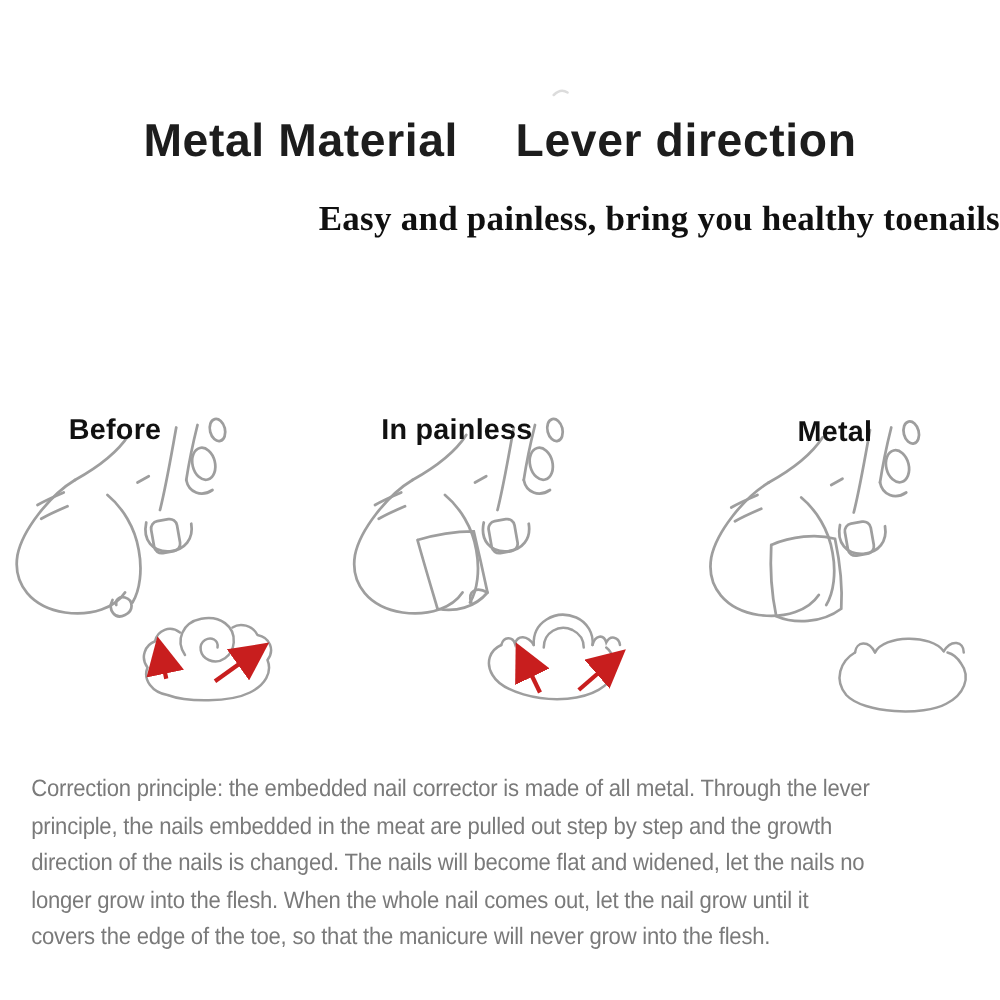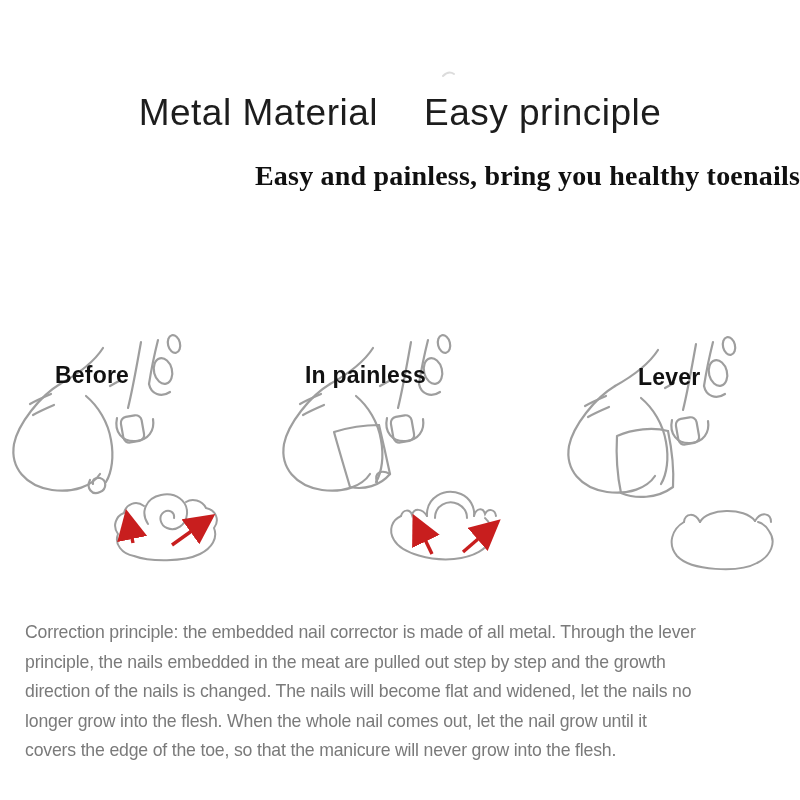--- a/index.html
+++ b/index.html
@@ -5,37 +5,37 @@
   html,body{margin:0;padding:0;}
   .page{
     position:relative; width:800px; height:800px; background:#ffffff;
     overflow:hidden; font-family:"Liberation Sans", sans-serif;
   }
   
   .header{position:absolute; left:0; top:0; width:800px;}
   .title{
     position:absolute; left:0; top:92px; width:800px; margin:0;
     display:flex; justify-content:center; gap:46px;
-    font-size:37px; font-weight:400; color:#1d1d1d; letter-spacing:0.5px;
+    font-size:37px; font-weight:700; color:#1d1d1d; letter-spacing:0.5px;
   }
   .subtitle{
     position:absolute; left:0; top:160px; width:800px; margin:0;
     text-align:right; font-family:"Liberation Serif", serif;
     font-size:28px; font-weight:700; color:#101010; letter-spacing:0.2px;
   }
   .smudge{position:absolute; left:441px; top:70px;}
   
   .stage{position:absolute; margin:0; width:250px; height:260px;}
   .stage svg{position:absolute; left:0; top:0;}
   .stage-1{left:0;   top:330px;}
   .stage-2{left:270px;top:330px;}
   .stage-3{left:555px;top:332px;}
   .cap{
     position:absolute; font-size:23px; font-weight:700; color:#111111;
-    white-space:nowrap; letter-spacing:0.2px;margin-top:32px;
+    white-space:nowrap; letter-spacing:0.2px;
   }
   .cap-1{left:55px; top:524px;}
   .cap-2{left:35px; top:528px;}
   .cap-3{left:83px; top:531px;}
   .stage .cap{top:auto;}
   .cap-1{left:55px; top:196px;}
   .cap-2{left:35px; top:200px;}
   .cap-3{left:83px; top:203px;}
   
   .desc-wrap{position:absolute; left:25px; top:617px; width:810px;}
@@ -46,21 +46,21 @@
   }
 </style>
 </head>
 <body>
 
 <div class="page">
 
   <header class="header">
     <h1 class="title">
       <span>Metal Material</span>
-      <span>Easy principle</span>
+      <span>Lever direction</span>
     </h1>
     <p class="subtitle">Easy and painless, bring you healthy toenails</p>
     <svg class="smudge" width="16" height="10">
       <path d="M2,6 C6,2 10,2 13,4" stroke="#dcdcdc" stroke-width="2" fill="none" stroke-linecap="round"></path>
     </svg>
   </header>
 
   <figure class="stage stage-1">
     <svg width="250" height="260" viewBox="0 0 250 260">
       <defs>
@@ -153,21 +153,21 @@
         <ellipse cx="174" cy="14" rx="6" ry="9" transform="rotate(-14 174 14)"></ellipse>
         <path d="M 62,104 C 78,97 98,95 113,99 C 117,118 119,139 118,155 C 102,167 80,167 66,161 C 62,142 61,122 62,104"></path>
       </g>
       <g stroke="#9e9e9e" stroke-width="2" fill="none" stroke-linecap="round">
         <path d="M 145,190 C 152,176 190,175 200,189"></path>
         <path d="M 145,190 C 140,180 130,181 129,190"></path>
         <path d="M 200,189 C 206,179 216,181 216,190"></path>
         <path d="M 129,190 C 117,197 112,212 122,224 C 136,239 184,241 202,231 C 216,224 222,210 214,199 C 211,194 207,191 203,190"></path>
       </g>
     </svg>
-    <figcaption class="cap cap-3">Lever</figcaption>
+    <figcaption class="cap cap-3">Metal</figcaption>
   </figure>
 
   <section class="desc-wrap">
     <p class="desc">Correction principle: the embedded nail corrector is made of all metal. Through the lever
 principle, the nails embedded in the meat are pulled out step by step and the growth
 direction of the nails is changed. The nails will become flat and widened, let the nails no
 longer grow into the flesh. When the whole nail comes out, let the nail grow until it
 covers the edge of the toe, so that the manicure will never grow into the flesh.</p>
   </section>
 

